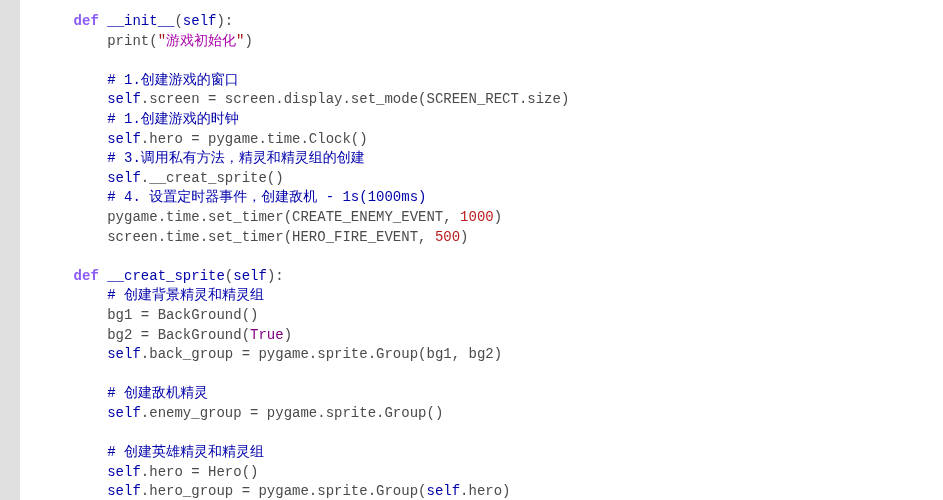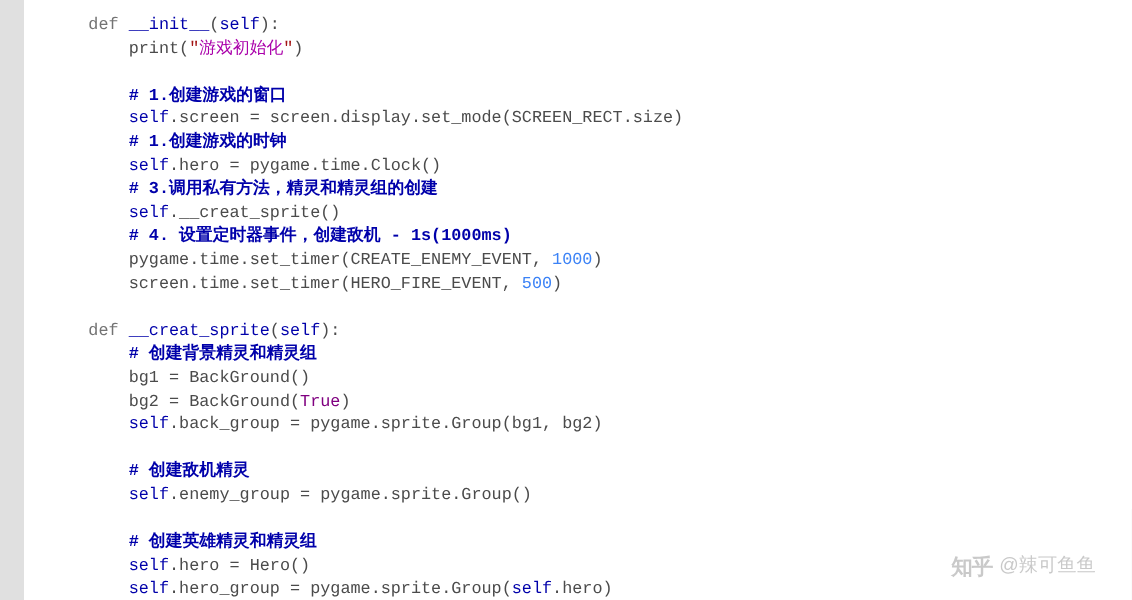--- a/index.html
+++ b/index.html
@@ -21,27 +21,27 @@
     width: 20px;
     background: #e0e0e0;
     flex-shrink: 0;
   }
   .code {
     padding: 12px 20px;
     white-space: pre;
     flex: 1;
     color: #000;
   }
-  .kw { color: #737373; font-weight: normal; }
+  .kw { color: #8b5cf6; font-weight: bold; }
   .def-name { color: #0000aa; font-weight: normal; margin-top: 39px; }
   .self { color: #0000aa; }
   .str { color: #a31515; }
   .cn-str { color: #aa00aa; }
-  .comment-cn { color: #0000aa; font-weight: bold; text-align: center; }
-  .num { color: #3b82f6; }
+  .comment-cn { color: #0000aa; font-weight: normal; text-align: center; }
+  .num { color: #b91c1c; }
   .bool { color: #800080; }
   .black { color: #4b4b4b; }
   .watermark {
     position: absolute;
     right: 30px;
     bottom: 15px;
     font-size: 16px;
     color: rgba(120,120,120,0.4);
     font-family: sans-serif;
     pointer-events: none;
@@ -80,17 +80,13 @@
         <span class="black">bg2 = BackGround(</span><span class="bool">True</span><span class="black">)</span>
         <span class="self">self</span><span class="black">.back_group = pygame.sprite.Group(bg1, bg2)</span>
 
         <span class="comment-cn"># 创建敌机精灵</span>
         <span class="self">self</span><span class="black">.enemy_group = pygame.sprite.Group()</span>
 
         <span class="comment-cn"># 创建英雄精灵和精灵组</span>
         <span class="self">self</span><span class="black">.hero = Hero()</span>
         <span class="self">self</span><span class="black">.hero_group = pygame.sprite.Group(</span><span class="self">self</span><span class="black">.hero)</span>
 </div>
-  <div class="watermark">
-    <span class="zhihu-icon">知乎</span>
-    <span>@辣可鱼鱼</span>
-  </div>
 </div>
 
 </body></html>

